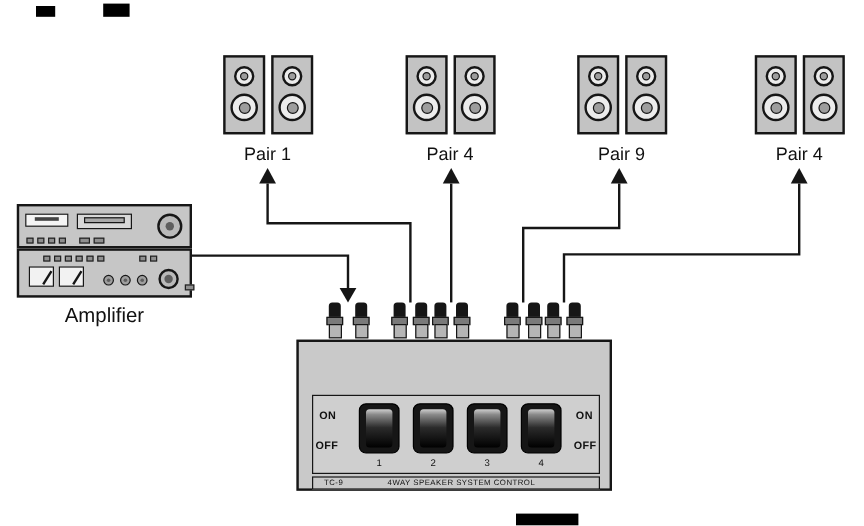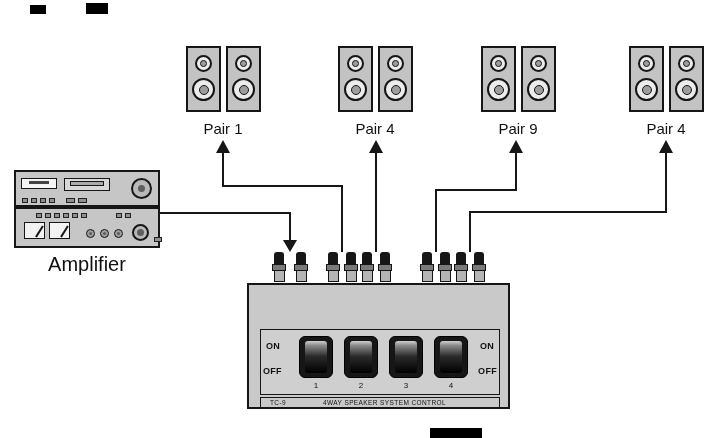--- a/index.html
+++ b/index.html
@@ -41,21 +41,21 @@
   .knob { position:absolute; border-radius:50%; background:#b9b9b9; border:2px solid #161616;
           display:flex; align-items:center; justify-content:center; }
   .knob i { display:block; width:7px; height:7px; border-radius:50%; background:#5e5e5e; }
   .knob.sm { border-width:1.5px; background:#9e9e9e; }
   .knob.sm i { width:3px; height:3px; }
   .mini { position:absolute; width:6px; height:5px; background:#8f8f8f; border:1px solid #222; }
   .meter { position:absolute; width:21px; height:17px; background:#f2f2f2;
            border:1.5px solid #161616; overflow:hidden; }
   .meter .needle { position:absolute; left:50%; bottom:1px; width:2px; height:13px;
                    background:#161616; transform-origin:bottom center; transform:rotate(32deg); }
-  .amp-label { position:absolute; width:146px; text-align:center; font-size:20px; color:#111; }
+  .amp-label { position:absolute; width:146px; text-align:center; font-size:17px; color:#111; }
 
   
   .post { position:absolute; top:252px; width:14px; height:32px;
           display:flex; flex-direction:column; align-items:center; }
   .post .cap  { width:10px; height:13px; background:#161616; border-radius:3px 3px 1px 1px; }
   .post .neck { width:14px; height:7px;  background:#7a7a7a; border:1px solid #161616; margin-top:-1px; }
   .post .base { width:11px; height:12px; background:#b5b5b5; border:1.5px solid #161616; margin-top:-1px; }
 
   
   .ctrl-box { position:absolute; left:247px; top:283px; width:263px; height:126px;

